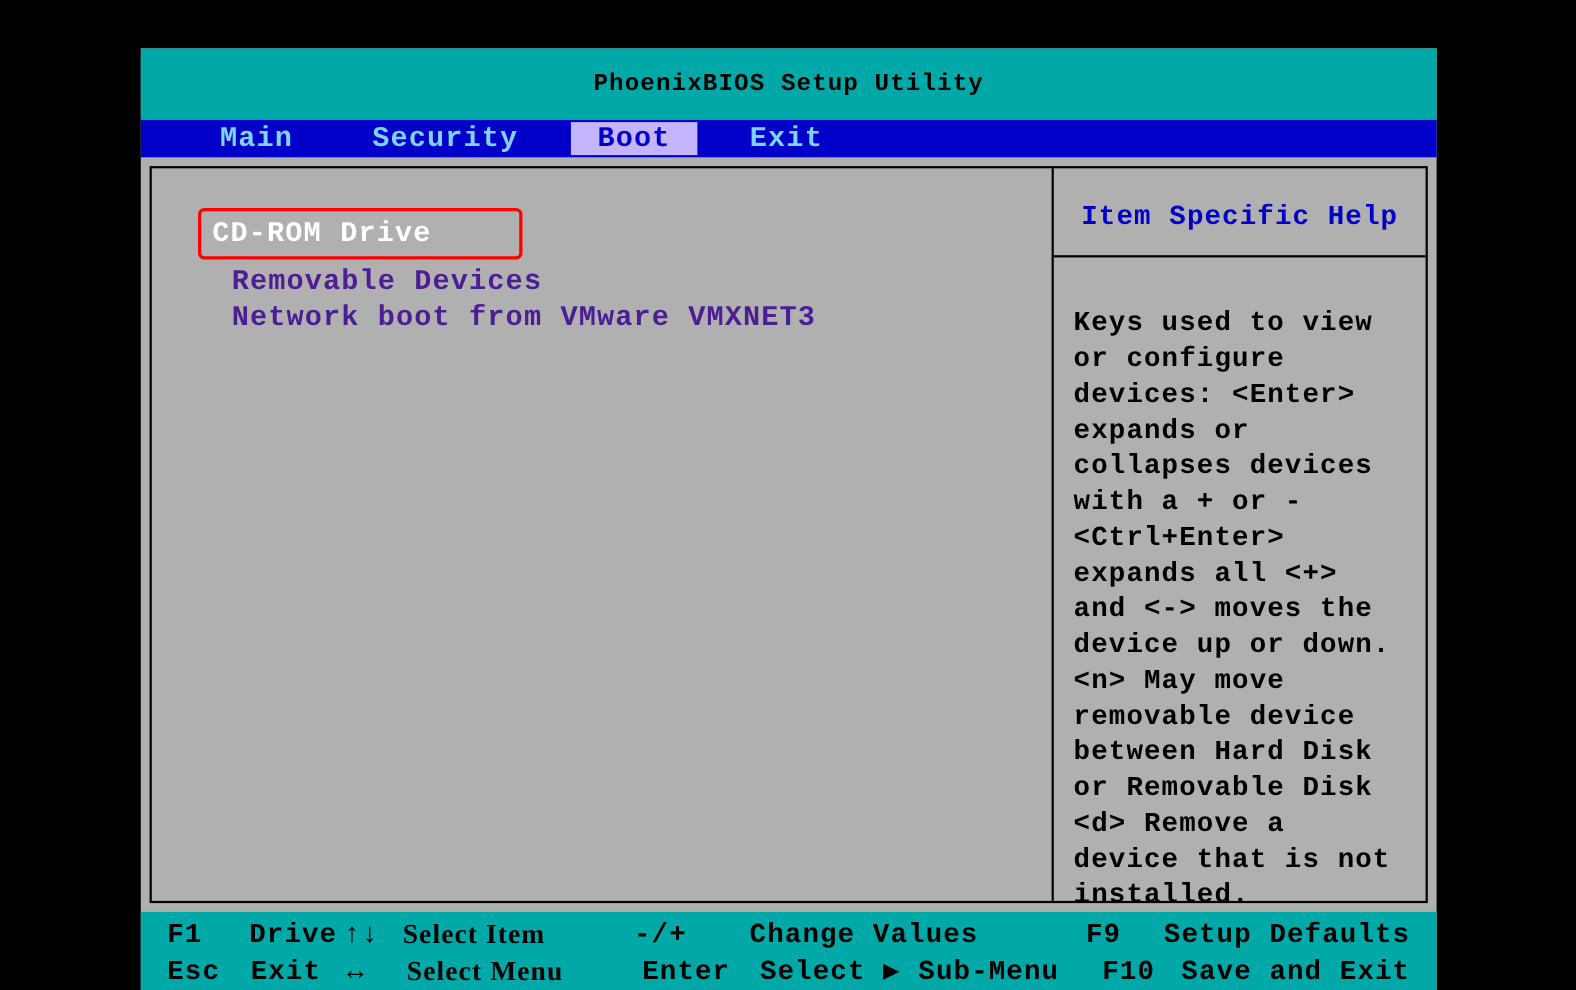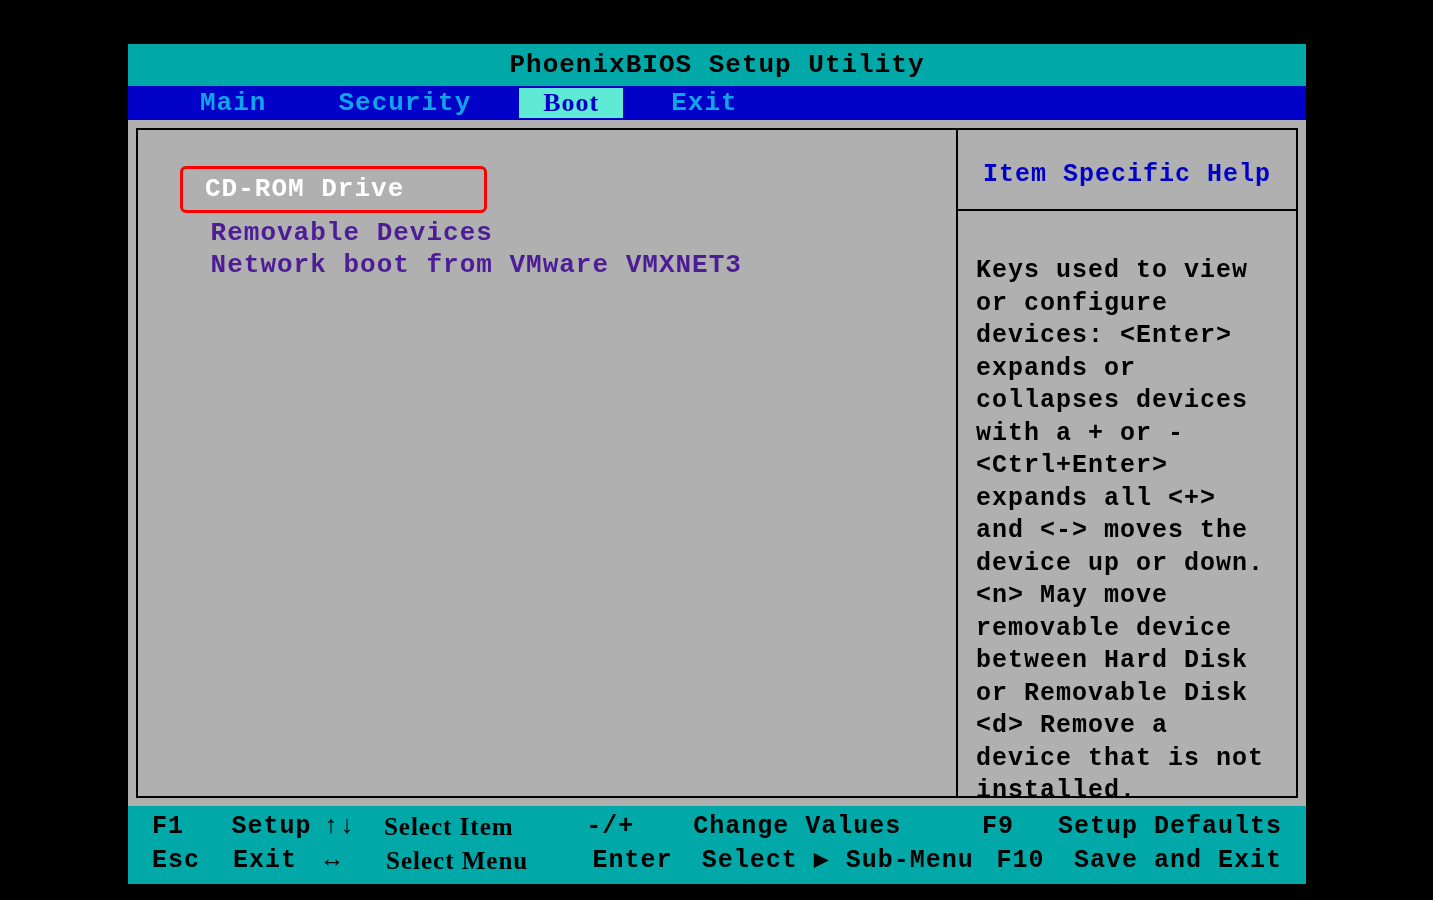--- a/index.html
+++ b/index.html
@@ -16,41 +16,40 @@
     position: absolute;
     left: 128px;
     top: 44px;
     width: 1178px;
     background: #b0b0b0;
   }
   .title-bar {
     background: #00a8a8;
     color: #000;
     text-align: center;
-    padding: 6px 0;
-    font-size: 26px;
+    padding: 20px 0;
+    font-size: 22px;
     letter-spacing: 1px;
   }
   .menu-bar {
     background: #0000c8;
     display: flex;
     padding: 2px 0 2px 48px;
     font-size: 26px;
   }
   .menu-item {
-    color: #0ea5e9;
+    color: #7dd3fc;
     padding: 0 24px;
     margin-right: 24px;
     letter-spacing: 1px;
   }
   .menu-item.active {
-    background: #5eead4;
+    background: #c4b5fd;
     color: #0000c8;
     font-weight: bold;
-    font-family: Liberation Serif, serif;
   }
   .content-area {
     display: flex;
     margin: 8px;
     border: 2px solid #000;
     height: 670px;
     background: #b0b0b0;
   }
   .main-panel {
     flex: 1;
@@ -62,21 +61,21 @@
   .boot-item {
     color: #4c1d95;
     padding: 0;
     line-height: 1.25;
     white-space: pre;
   }
   .boot-item.selected {
     color: #fff;
     border: 3px solid #ff0000;
     display: inline-block;
-    padding: 4px 80px 4px 22px;
+    padding: 4px 80px 4px 10px;
     margin-left: -14px;
     border-radius: 6px;
     margin-bottom: 4px;
     letter-spacing: 1px;
   }
   .help-panel {
     width: 338px;
     display: flex;
     flex-direction: column;
     font-size: 25px;
@@ -100,21 +99,20 @@
     color: #000;
     font-weight: bold;
     font-size: 25px;
     padding: 4px 0 6px 0;
     letter-spacing: 1px;
   }
   .footer-row {
     display: flex;
     padding: 0 24px;
     line-height: 1.35;
-    gap: 12px;
   }
   .footer-cell { white-space: pre; }
   .fc-key1 { width: 78px; }
   .fc-lbl1 { width: 90px; }
   .fc-key2 { width: 56px; }
   .fc-lbl2 { width: 220px; font-family: Liberation Serif, serif; }
   .fc-key3 { width: 110px; }
   .fc-lbl3 { width: 320px; }
   .fc-key4 { width: 74px; }
 </style>
@@ -147,21 +145,21 @@
 &lt;Ctrl+Enter&gt; expands all
 &lt;+&gt; and &lt;-&gt; moves the device up or down.
 &lt;n&gt; May move removable device between Hard Disk or Removable Disk
 &lt;d&gt; Remove a device that is not installed.</div>
     </div>
   </div>
 
   <div class="footer">
     <div class="footer-row">
       <span class="footer-cell fc-key1">F1</span>
-      <span class="footer-cell fc-lbl1">Setup</span>
+      <span class="footer-cell fc-lbl1">Drive</span>
       <span class="footer-cell fc-key2">↑↓</span>
       <span class="footer-cell fc-lbl2">Select Item</span>
       <span class="footer-cell fc-key3">-/+</span>
       <span class="footer-cell fc-lbl3">Change Values</span>
       <span class="footer-cell fc-key4">F9</span>
       <span class="footer-cell">Setup Defaults</span>
     </div>
     <div class="footer-row">
       <span class="footer-cell fc-key1">Esc</span>
       <span class="footer-cell fc-lbl1">Exit</span>

